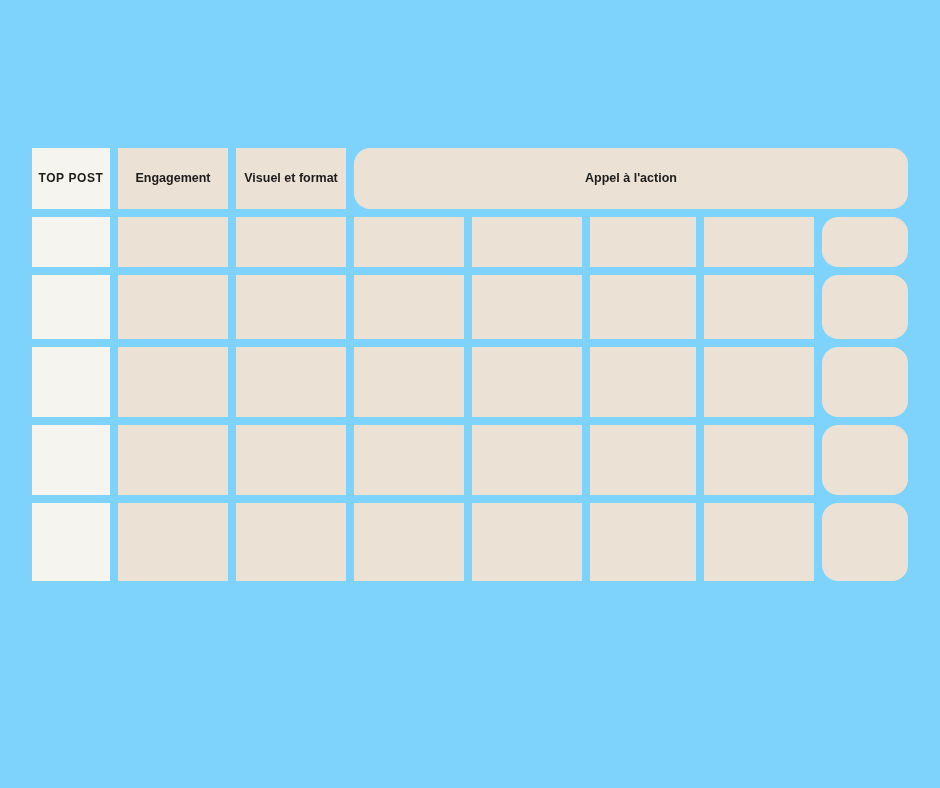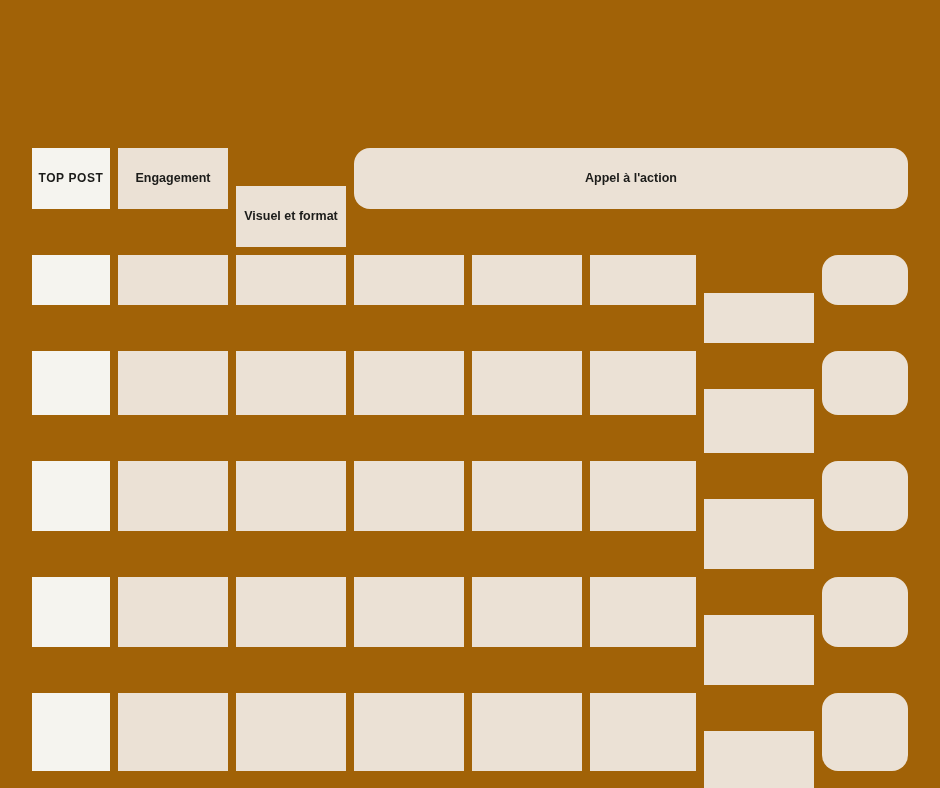--- a/index.html
+++ b/index.html
@@ -11,21 +11,21 @@
     height: 788px;
     background: #4a714d;
     font-family: "Liberation Sans", sans-serif;
     overflow: hidden;
   }
 
   #canvas {
     position: relative;
     width: 940px;
     height: 788px;
-    background: #a16207;
+    background: #7dd3fc;
   }
 
   
   .table-wrap {
     position: absolute;
     left: 32px;
     top: 148px;
     width: 876px;
   }
 
@@ -38,21 +38,21 @@
     margin-bottom: 0;
   }
 
   
   .col-0 { flex: 0 0 78px; }
   .col-1 { flex: 0 0 110px; }
   .col-2 { flex: 0 0 110px; }
   .col-3 { flex: 0 0 110px; }
   .col-4 { flex: 0 0 110px; }
   .col-5 { flex: 0 0 106px; }
-  .col-6 { flex: 0 0 110px; margin-top: 38px; }
+  .col-6 { flex: 0 0 110px; }
   .col-7 { flex: 1 1 auto; border-radius: 16px; }
 
   .cell {
     background: #ebe1d5;
     box-sizing: border-box;
   }
   .cell.first-col {
     background: #f5f4ef;
   }
 

